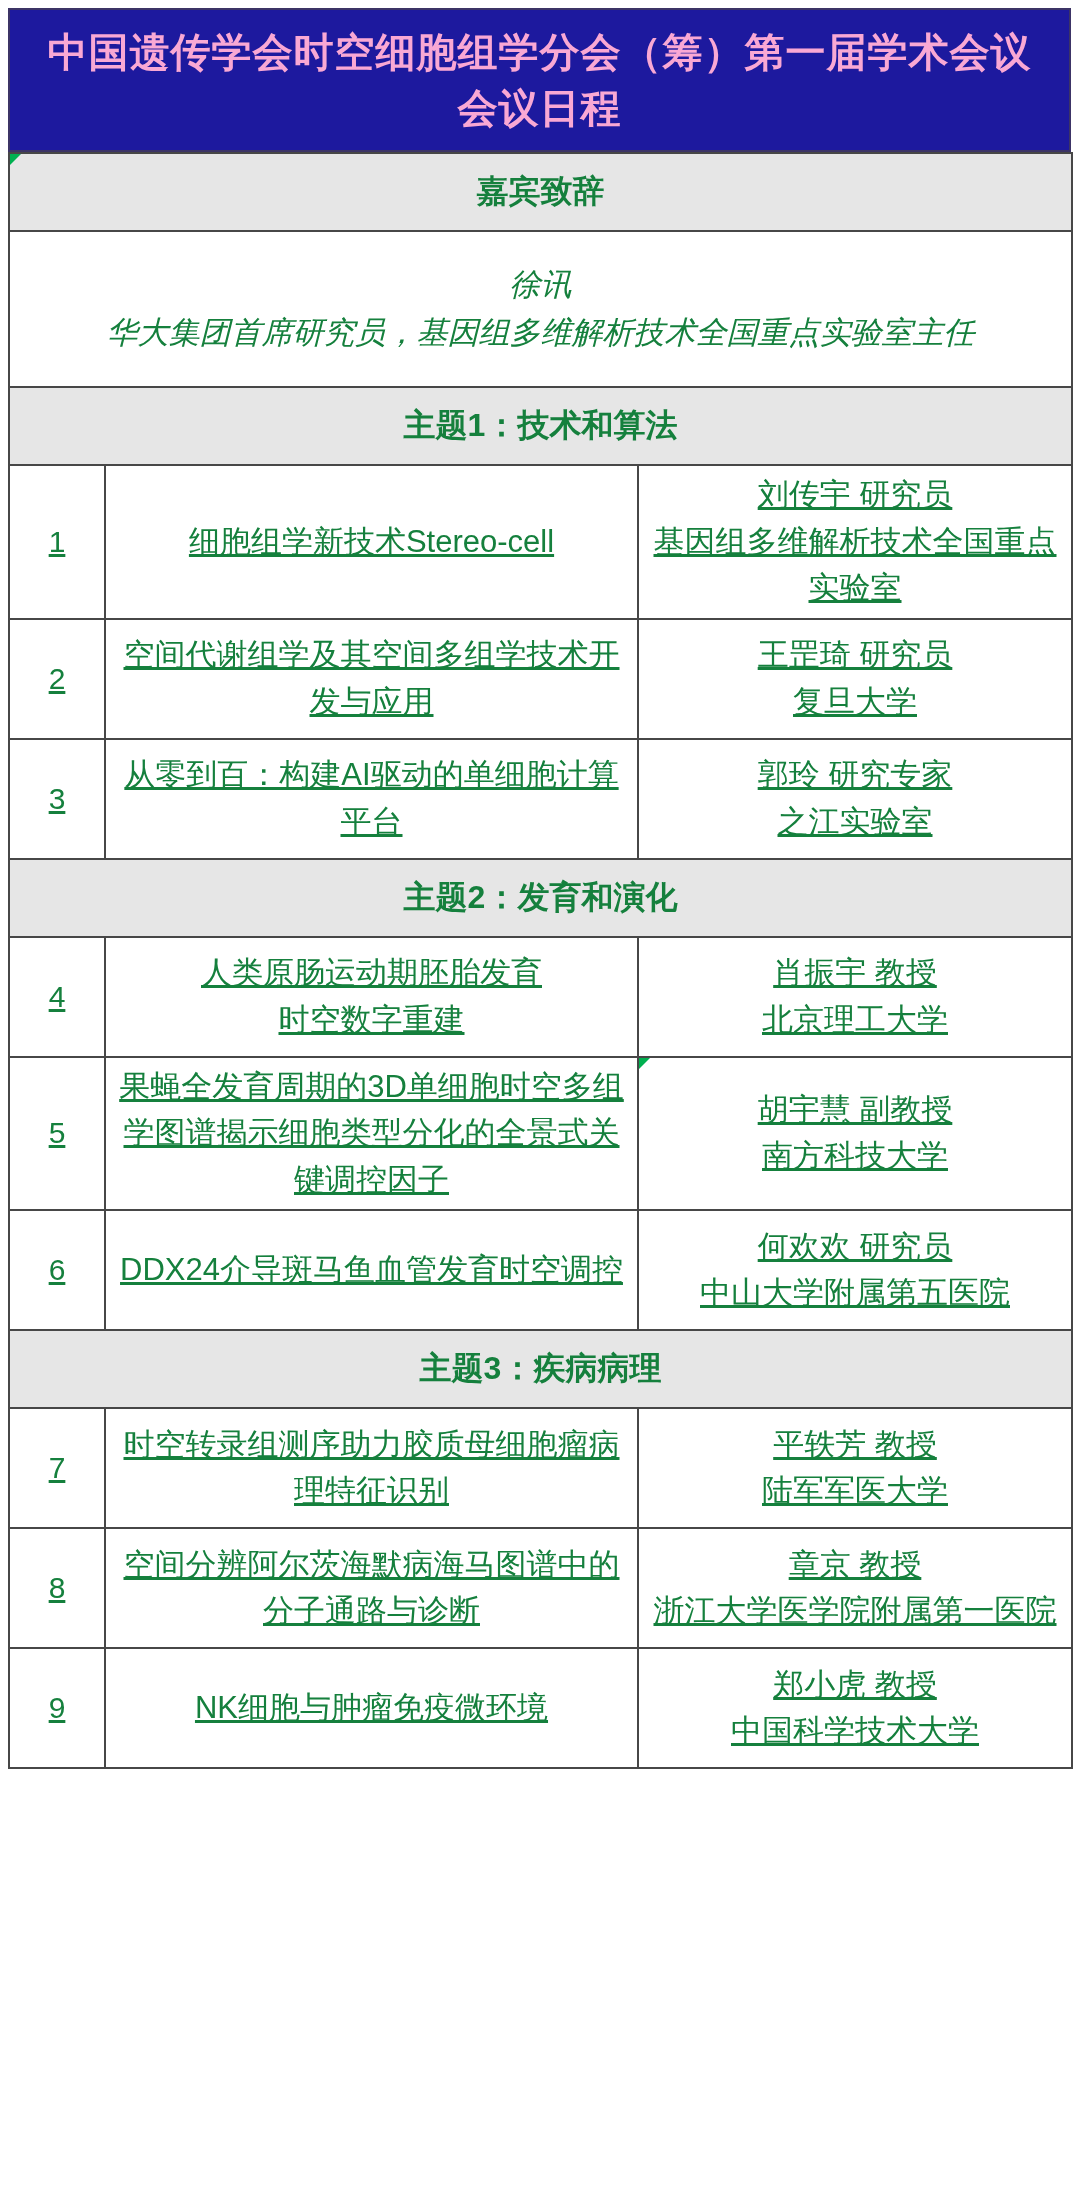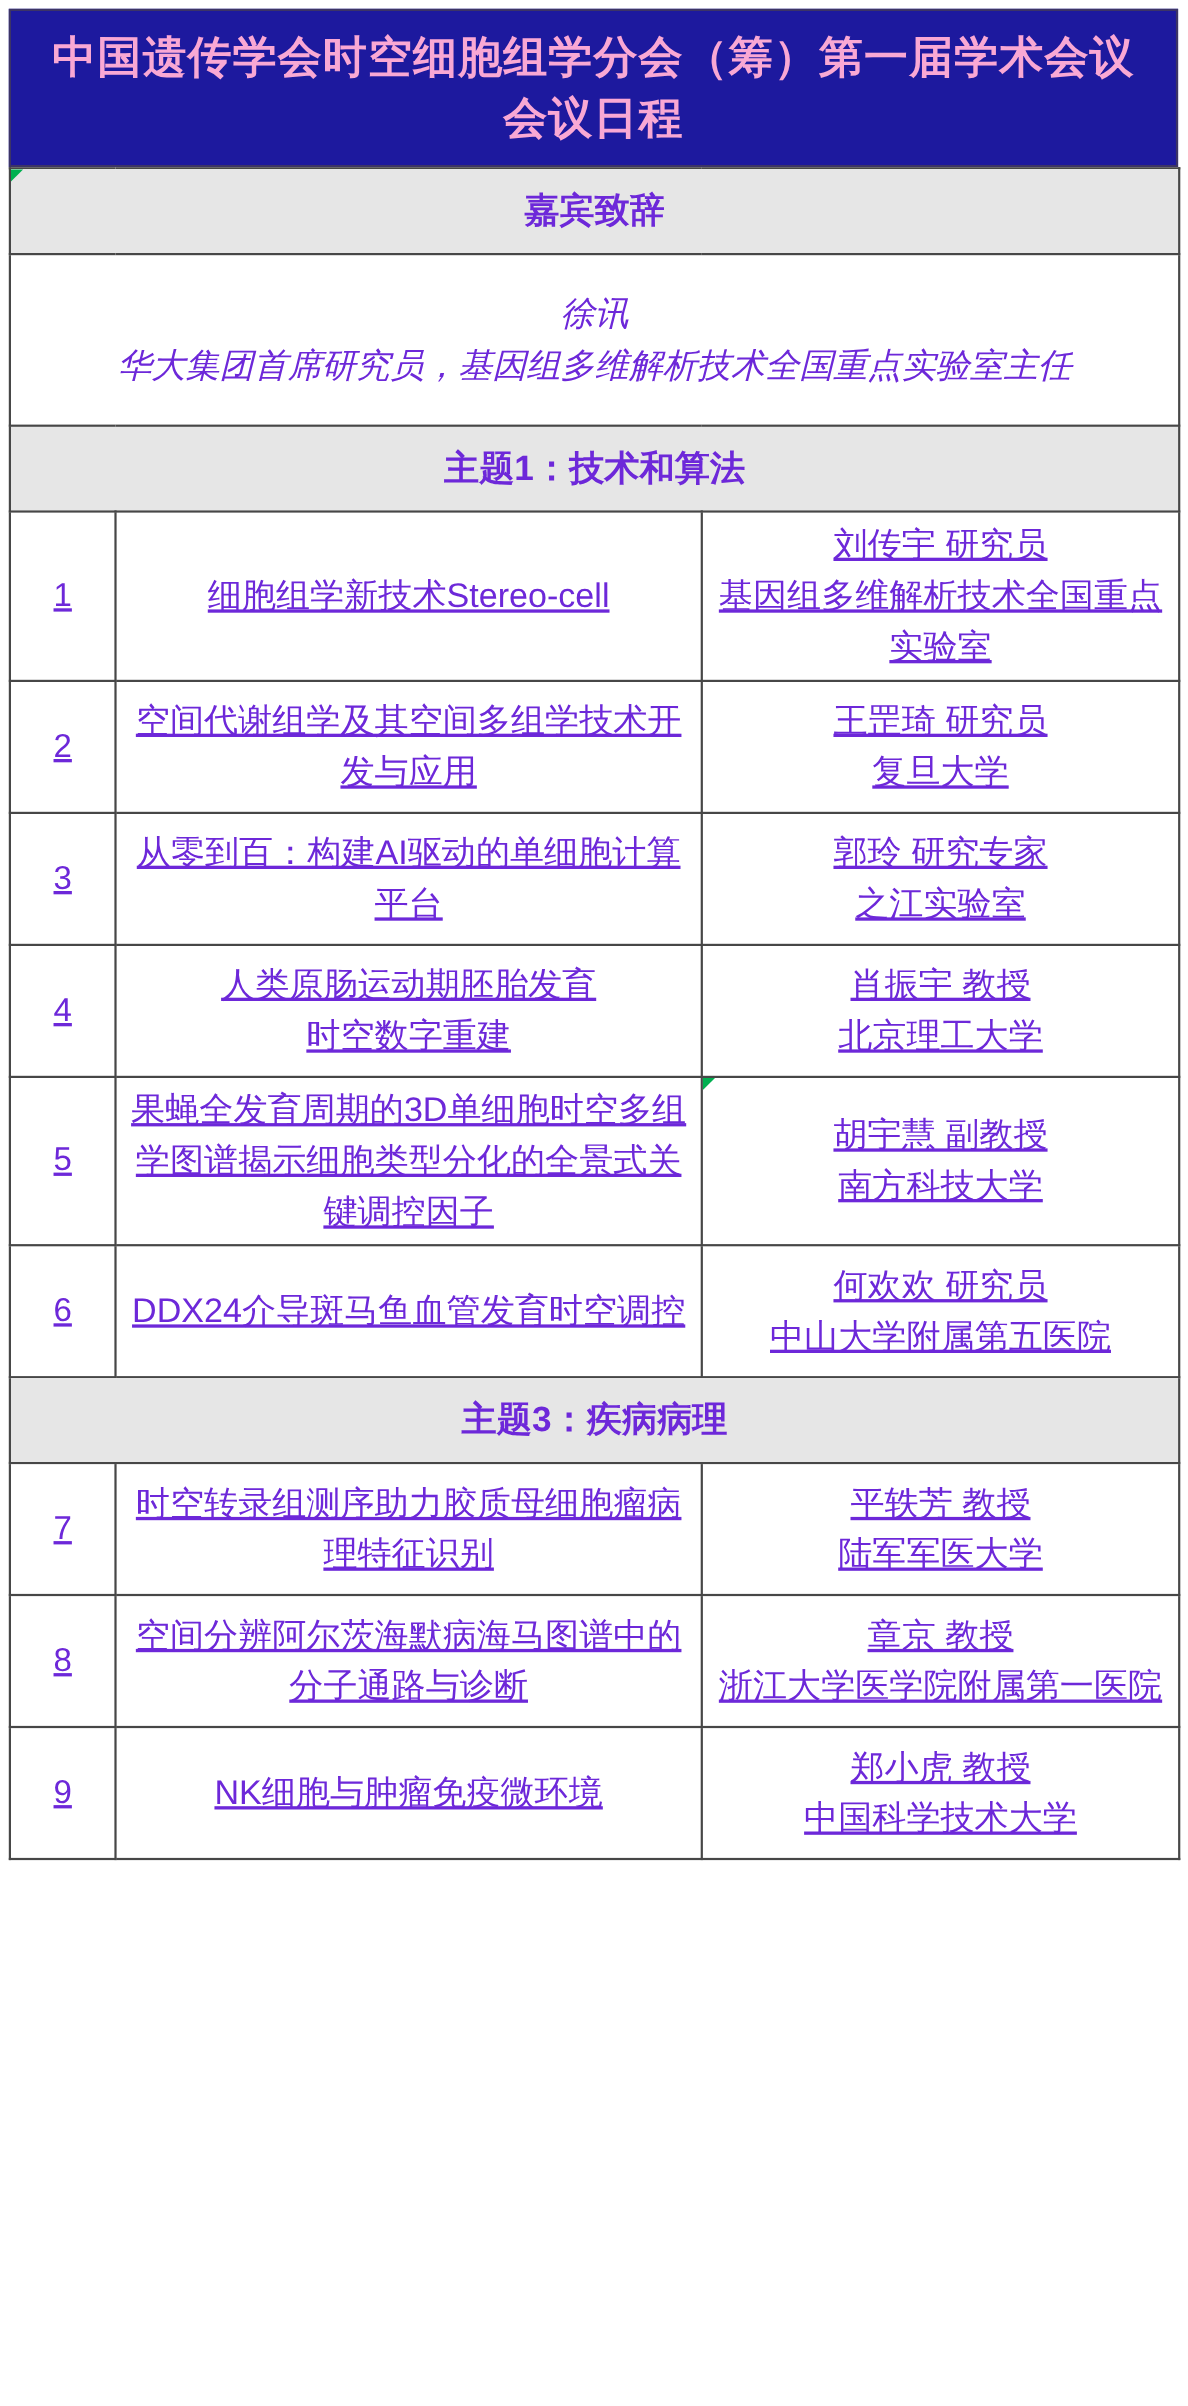--- a/index.html
+++ b/index.html
@@ -30,21 +30,21 @@
   table.agenda {
     border-collapse: collapse; table-layout: fixed;
     width: 100%; background: #ffffff;
   }
   col.c-num { width: 96px; }
   col.c-title { width: 533px; }
   col.c-speaker { width: 434px; }
   td {
     border: 2px solid #474747;
     text-align: center; vertical-align: middle;
-    font-size: 31px; color: #6d28d9;
+    font-size: 31px; color: #15803d;
     padding: 6px 10px; box-sizing: border-box;
     position: relative;
   }
   tr.section td {
     background: #e6e6e6; font-weight: bold; font-size: 32px;
     height: 78px;
   }
   tr.guest td { height: 156px; line-height: 1.55; font-style: italic; }
   tr.talk td { height: 120px; text-decoration: underline; }
   td.num-cell { font-size: 30px; }
@@ -118,20 +118,25 @@
     <tr class="talk">
       <td class="num-cell">3</td>
       <td class="title-cell">从零到百：构建AI驱动的单细胞计算平台</td>
       <td class="speaker-cell">
 
         <div>郭玲 研究专家</div>
         <div>之江实验室</div>
       </td>
     </tr>
 
+    <tr class="section">
+      <td colspan="3">
+        <span>主题2：发育和演化</span>
+      </td>
+    </tr>
 
     <tr class="talk">
       <td class="num-cell">4</td>
       <td class="title-cell">人类原肠运动期胚胎发育
 时空数字重建</td>
       <td class="speaker-cell">
 
         <div>肖振宇 教授</div>
         <div>北京理工大学</div>
       </td>

